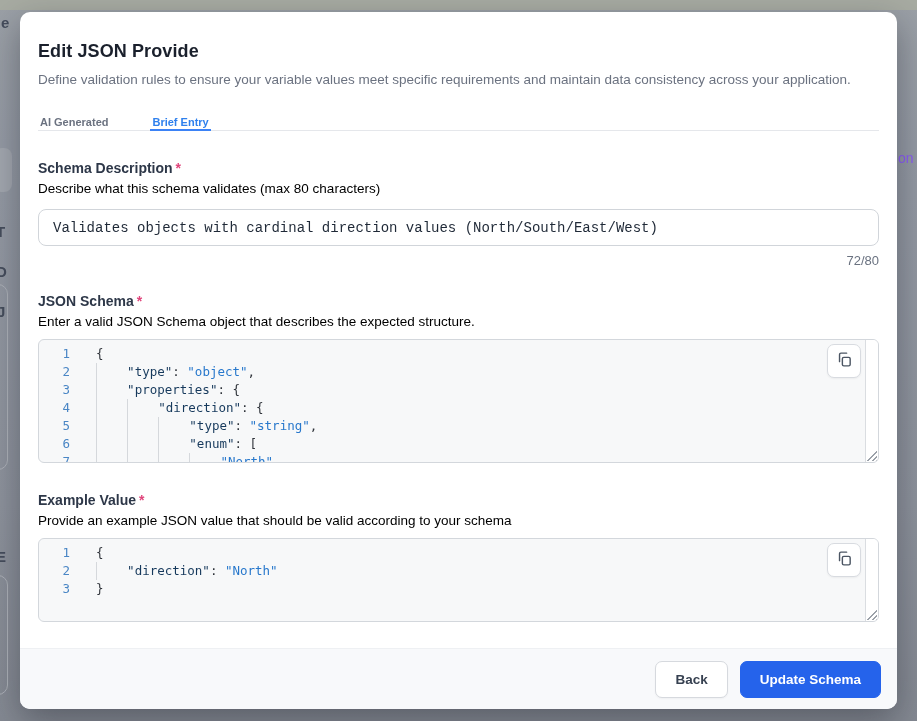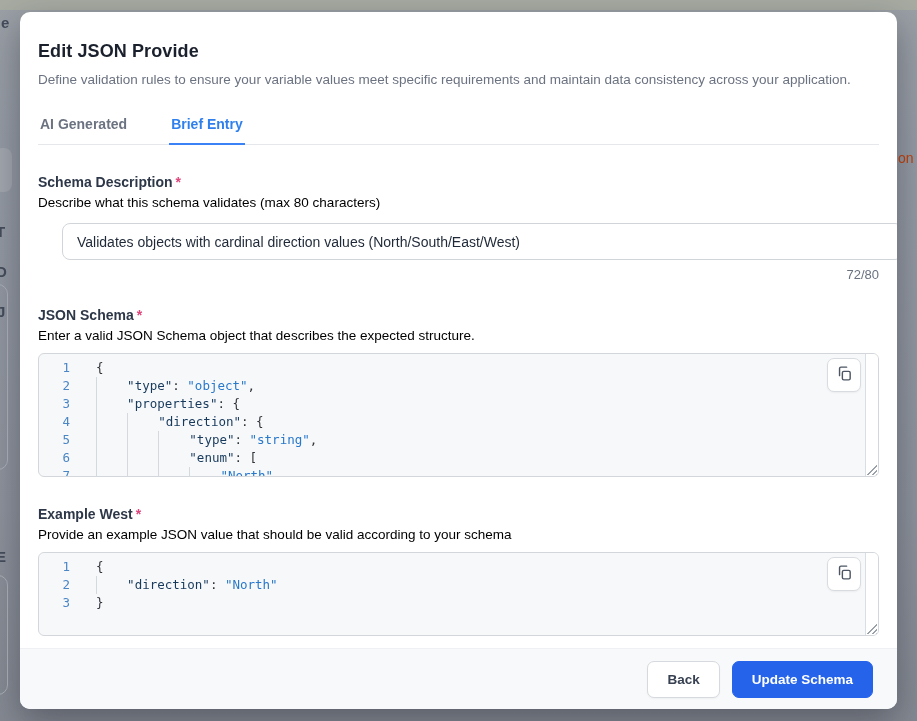--- a/index.html
+++ b/index.html
@@ -6,53 +6,52 @@
   html, body { width: 917px; height: 721px; overflow: hidden; }
   body {
     font-family: "Liberation Sans", sans-serif;
     background: linear-gradient(180deg, #9ba0a6 0%, #949aa4 20%, #8d929c 70%, #848992 100%);
     position: relative;
   }
   .top-band { position:absolute; left:0; top:0; width:100%; height:10px; background:#a7aba2; }
 
   
   .bg-frag { position:absolute; color:#454d5c; font-size:15px; font-weight:600; z-index:1; }
-  .bg-frag.blue { color:#c2410c; font-weight:400; font-size:14px; }
+  .bg-frag.blue { color:#8b5cf6; font-weight:400; font-size:14px; }
   .bg-card { position:absolute; z-index:1; border:1px solid #aeb2b9; border-radius:10px; background:transparent; }
   .bg-tab { position:absolute; z-index:1; width:18px; height:44px; background:#a2a7af; border-radius:8px; }
 
   
   .modal {
     position:absolute; left:20px; top:12px; width:877px; height:697px;
     background:#ffffff; border-radius:10px; z-index:2;
     box-shadow: 0 12px 34px rgba(20,24,34,.38);
     display:flex; flex-direction:column; overflow:hidden;
   }
   .modal-body { padding:26px 18px 0 18px; flex:1; }
   h1.title { font-size:18px; line-height:26px; color:#1a202c; font-weight:700; letter-spacing:.1px; }
   .subtitle { margin-top:6px; font-size:13.5px; line-height:20px; color:#6b7280; }
 
   .tabs { margin-top:26px; border-bottom:1px solid #e5e7eb; display:flex; }
   .tab {
-    font-size:14px; font-weight:600; color:#6b7280; padding:0 2px 11px 2px;
+    font-size:11px; font-weight:600; color:#6b7280; padding:0 2px 1px 2px;
     margin-right:40px; cursor:pointer; border-bottom:2px solid transparent; margin-bottom:-1px;
   }
   .tab.active { color:#2f80ed; border-bottom-color:#3b82f6; }
 
   .field { margin-top:27px; }
   .field.tight { margin-top:21px; }
   .label-row { font-size:14px; line-height:20px; font-weight:700; color:#2d3748; }
   .req { color:#e0457b; font-weight:700; margin-left:3px; }
   .helper { font-size:13.5px; line-height:20px; color:#000000; margin-top:1px; }
 
   .text-input {
     margin-top:10px; width:100%; height:37px; border:1px solid #d1d5da; border-radius:8px;
     padding:0 14px; font-size:14px; color:#1f2937; background:#fff; outline:none;
-    font-family:Liberation Sans, sans-serif;
-    margin-left:24px;
+    font-family:Liberation Mono, monospace;
   }
   .counter { margin-top:6px; text-align:right; font-size:13px; line-height:18px; color:#6a7280; }
 
   
   .editor {
     position:relative; margin-top:7px; border:1px solid #d3d7dc; border-radius:6px;
     background:#f7f8f9; display:flex; overflow:hidden;
     font-family:"DejaVu Sans Mono", monospace; font-size:12.5px; line-height:18px;
   }
   .editor.h-lg { height:124px; }
@@ -77,21 +76,21 @@
   }
   .grip {
     position:absolute; right:1px; bottom:1px; width:11px; height:11px;
     background:repeating-linear-gradient(135deg, transparent 0, transparent 2px, #9ba1a9 2px, #9ba1a9 3.2px);
     clip-path:polygon(100% 0, 100% 100%, 0 100%);
     cursor:nwse-resize;
   }
 
   .modal-footer {
     height:61px; background:#f8f9fb; border-top:1px solid #eef0f3;
-    display:flex; align-items:center; justify-content:flex-end; gap:12px; padding:0 24px;
+    display:flex; align-items:center; justify-content:flex-end; gap:12px; padding:0 16px;
   }
   .btn {
     height:37px; border-radius:7px; font-size:13.5px; cursor:pointer;
     font-family:"Liberation Sans", sans-serif;
   }
   .btn-back {
     background:#fff; border:1px solid #d6d9de; color:#374151; font-weight:600; padding:0 19px;
     box-shadow:0 1px 2px rgba(0,0,0,.04);
   }
   .btn-primary {
@@ -157,21 +156,21 @@
               <path d="M5 15V5a2 2 0 0 1 2-2h8"></path>
             </svg>
           </span>
         </button>
         <div class="grip"></div>
       </div>
     </div>
 
     <div class="field">
       <div class="label-row">
-        <span>Example West</span><span class="req">*</span>
+        <span>Example Value</span><span class="req">*</span>
       </div>
       <div class="helper">Provide an example JSON value that should be valid according to your schema</div>
       <div class="editor h-sm">
         <div class="gutter">
             <div>1</div>
             <div>2</div>
             <div>3</div>
           </div>
         <pre class="code"><div class="cl"><span class="p">{</span></div><div class="cl"><span class="ind">    </span><span class="k">"direction"</span><span class="p">:</span><span class="p"> </span><span class="v">"North"</span></div><div class="cl"><span class="p">}</span></div></pre>
         <div class="scroll-strip"></div>

